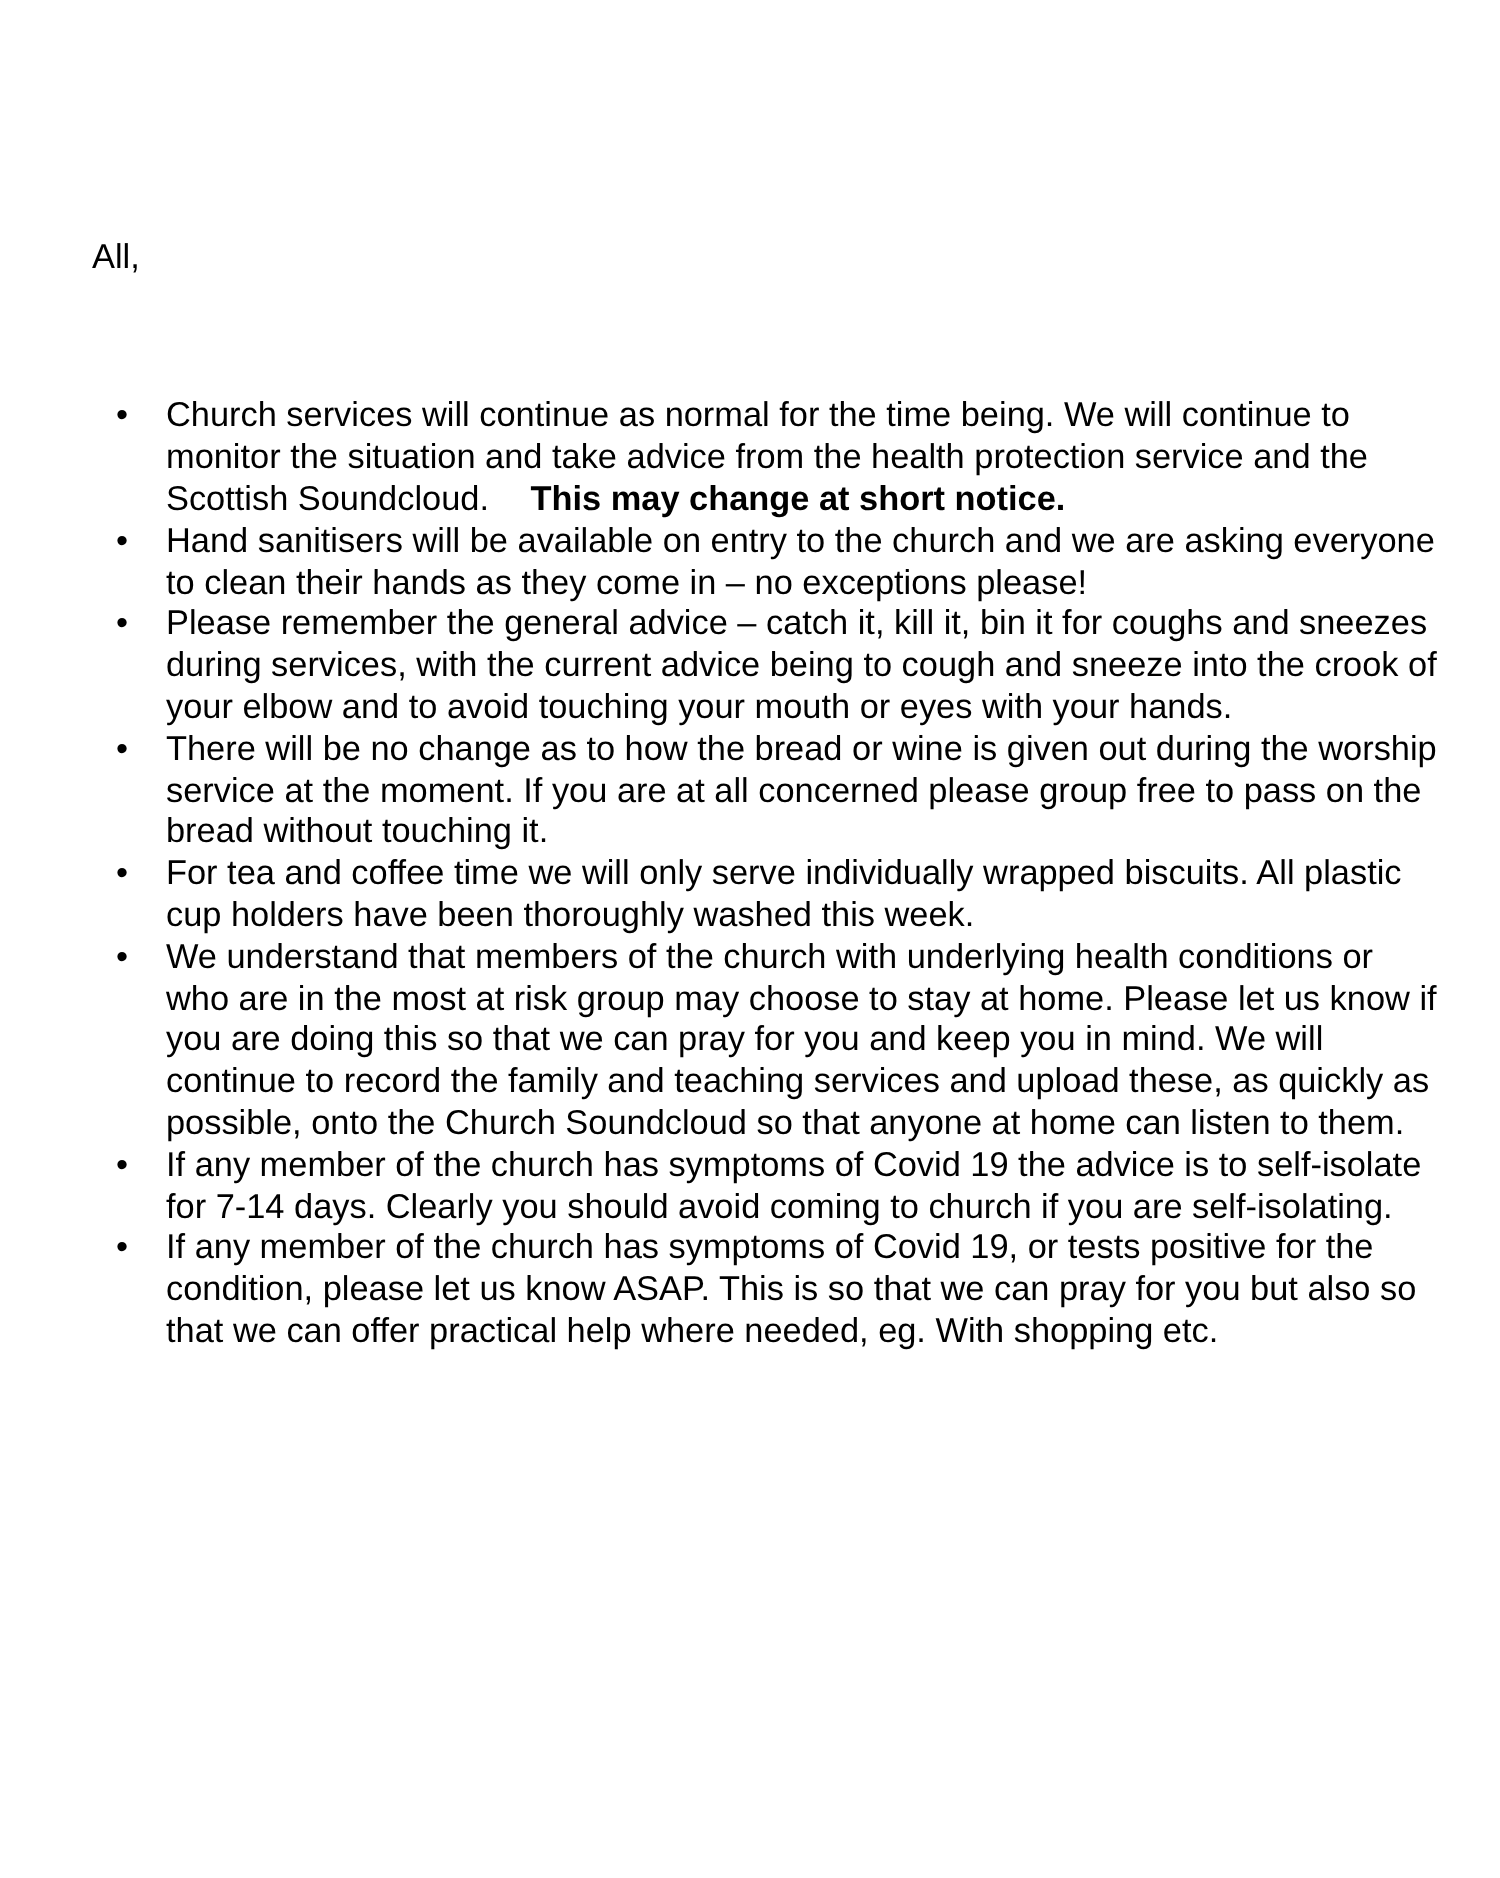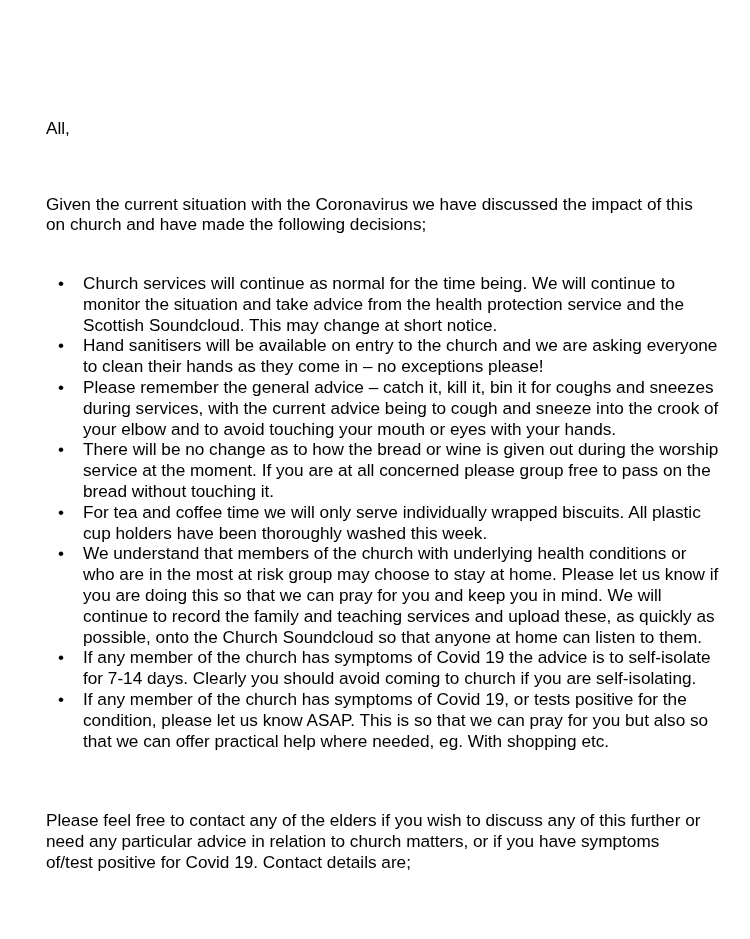--- a/index.html
+++ b/index.html
@@ -40,31 +40,31 @@
     margin: 0;
   }
   ul.bullets li .bullet {
     position: absolute;
     left: 27px;
     top: 0;
     width: 10px;
     text-align: center;
   }
   .bold {
-    font-weight: normal;
+    font-weight: bold;
+    margin-left: 16px;
   }
 </style>
 </head>
 <body>
 
 <div class="page">
   <p>All,</p>
   <div class="gap"></div>
 
-  <p>Given the current situation with the Coronavirus we have discussed the impact of this on church and have made the following decisions;</p>
   <div class="gap"></div>
 
   <ul class="bullets">
     <li>
       <span class="bullet">•</span>
       <span>Church services will continue as normal for the time being. We will continue to monitor the situation and take advice from the health protection service and the Scottish Soundcloud. </span><span class="bold">This may change at short notice.</span>
     </li>
     <li>
       <span class="bullet">•</span>
       <span>Hand sanitisers will be available on entry to the church and we are asking everyone to clean their hands as they come in – no exceptions please!</span>
@@ -91,14 +91,13 @@
     </li>
     <li>
       <span class="bullet">•</span>
       <span>If any member of the church has symptoms of Covid 19, or tests positive for the condition, please let us know ASAP. This is so that we can pray for you but also so that we can offer practical help where needed, eg. With shopping etc.</span>
     </li>
   </ul>
   <div class="gap"></div>
 
   <div class="gap"></div>
 
-  <p>Please feel free to contact any of the elders if you wish to discuss any of this further or need any particular advice in relation to church matters, or if you have symptoms of/test positive for Covid 19. Contact details are;</p>
 </div>
 
 </body></html>

